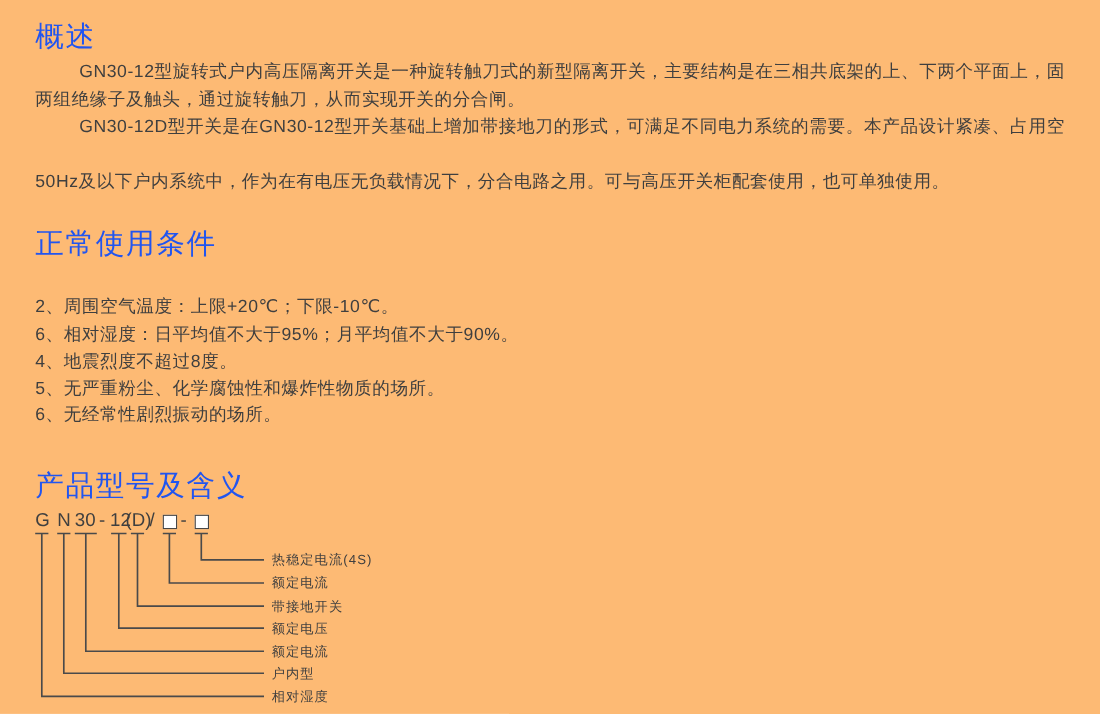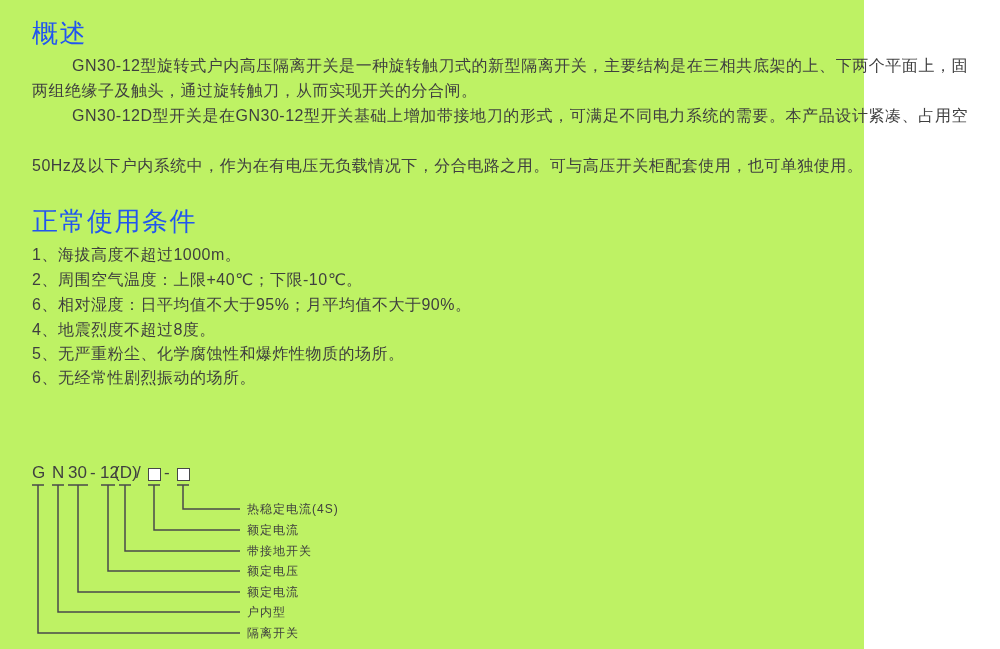--- a/index.html
+++ b/index.html
@@ -1,20 +1,20 @@
 <!DOCTYPE html>
 <html><head>
 <meta charset="utf-8">
 <style>
   html,body{margin:0;padding:0;background:#ffffff;}
   body{
     width:1000px;height:649px;overflow:hidden;
     font-family:"Liberation Sans","DejaVu Sans",sans-serif;
   }
-  .page{position:relative;width:864px;height:649px;background:#bef264;}
+  .page{position:relative;width:1000px;height:649px;background:#fdba74;}
 
   .heading{
     position:absolute;left:32px;
     font-size:26px;line-height:30px;letter-spacing:1.5px;
     color:#2155f0;font-weight:500;white-space:nowrap;
   }
   .bodyline{
     position:absolute;left:32px;width:936px;height:25px;
     font-size:16px;line-height:25px;letter-spacing:0.5px;
     color:#3f3f3f;white-space:nowrap;
@@ -48,27 +48,27 @@
 
   <div class="heading" style="top:18px">概述</div>
 
   <div class="bodyline jl ind" style="top:53px">GN30-12型旋转式户内高压隔离开关是一种旋转触刀式的新型隔离开关，主要结构是在三相共底架的上、下两个平面上，固定</div>
   <div class="bodyline" style="top:78px">两组绝缘子及触头，通过旋转触刀，从而实现开关的分合闸。</div>
   <div class="bodyline jl ind" style="top:103px">GN30-12D型开关是在GN30-12型开关基础上增加带接地刀的形式，可满足不同电力系统的需要。本产品设计紧凑、占用空间</div>
   <div class="bodyline" style="top:153px">50Hz及以下户内系统中，作为在有电压无负载情况下，分合电路之用。可与高压开关柜配套使用，也可单独使用。</div>
 
   <div class="heading" style="top:206px">正常使用条件</div>
 
-  <div class="listline" style="top:242px">1、海拔高度不超过1000m。</div>
-  <div class="listline" style="top:267px">2、周围空气温度：上限+40℃；下限-10℃。</div>
+  <div class="listline" style="top:267px">2、周围空气温度：上限+20℃；下限-10℃。</div>
   <div class="listline" style="top:292px">6、相对湿度：日平均值不大于95%；月平均值不大于90%。</div>
   <div class="listline" style="top:317px">4、地震烈度不超过8度。</div>
   <div class="listline" style="top:341px">5、无严重粉尘、化学腐蚀性和爆炸性物质的场所。</div>
   <div class="listline" style="top:365px">6、无经常性剧烈振动的场所。</div>
 
+  <div class="heading" style="top:426px">产品型号及含义</div>
 
   <span class="mseg" style="left:32px">G</span>
   <span class="mseg" style="left:52px">N</span>
   <span class="mseg" style="left:68px">30</span>
   <span class="mseg" style="left:90px">-</span>
   <span class="mseg" style="left:100px">12</span>
   <span class="mseg" style="left:114px">(D)</span>
   <span class="mseg" style="left:136px">/</span>
   <span class="mbox" style="left:148px"></span>
   <span class="mseg" style="left:164px">-</span>
@@ -85,15 +85,15 @@
       <path d="M177,35 H189 M183,35 V59 H240"></path>
     </g>
   </svg>
 
   <div class="mlabel" style="top:500px">热稳定电流(4S)</div>
   <div class="mlabel" style="top:521px">额定电流</div>
   <div class="mlabel" style="top:542px">带接地开关</div>
   <div class="mlabel" style="top:562px">额定电压</div>
   <div class="mlabel" style="top:583px">额定电流</div>
   <div class="mlabel" style="top:603px">户内型</div>
-  <div class="mlabel" style="top:624px">隔离开关</div>
+  <div class="mlabel" style="top:624px">相对湿度</div>
 
 </div>
 
 </body></html>

